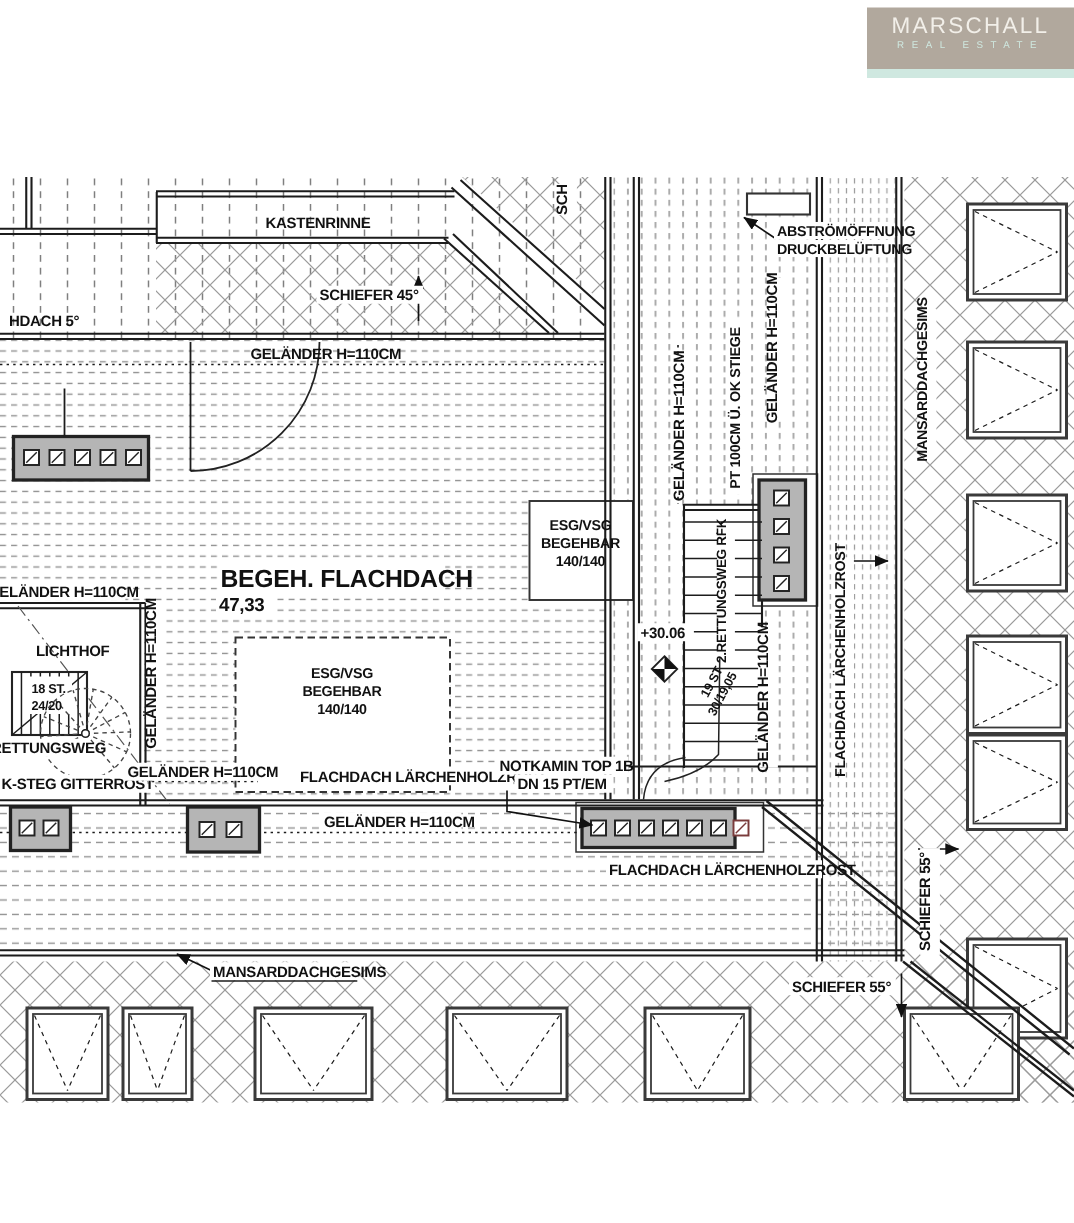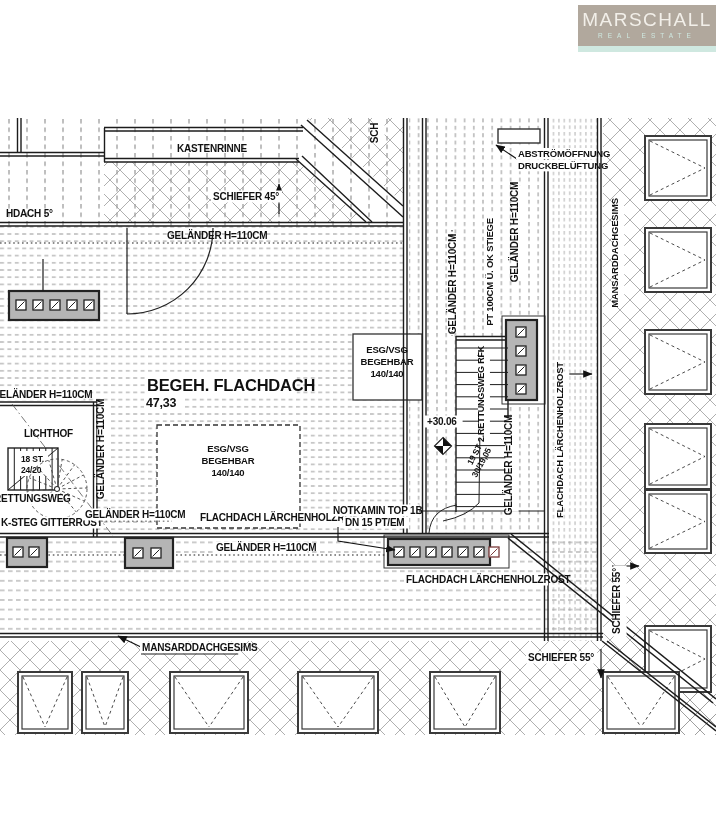--- a/index.html
+++ b/index.html
@@ -1,21 +1,21 @@
 <!DOCTYPE html>
 <html><head>
 <meta charset="utf-8">
 <style>
   html,body{margin:0;padding:0;background:#fff;}
   .page{position:relative;width:716px;height:815px;background:#fff;overflow:hidden;
         font-family:"Liberation Sans",sans-serif;}
   svg{position:absolute;left:0;top:0;}
   svg text{font-family:"Liberation Sans",sans-serif;font-weight:700;fill:#111;letter-spacing:-0.2px;}
   .logo{position:absolute;left:578px;top:5px;width:138px;height:41px;text-align:center;}
-  .logo-brand{font-size:19px;letter-spacing:1.5px;margin-top:4px;font-weight:400;}
+  .logo-brand{font-size:15px;letter-spacing:1.5px;margin-top:4px;font-weight:400;}
   .logo-tagline{font-size:6.5px;letter-spacing:5px;margin-top:1px;font-weight:400;}
   .logo-strip{position:absolute;left:578px;top:46px;width:138px;height:6px;}
 </style>
 </head>
 <body>
 
 <div class="page">
 
   <svg id="plan" viewBox="0 0 716 815" width="716" height="815">
     <defs>

